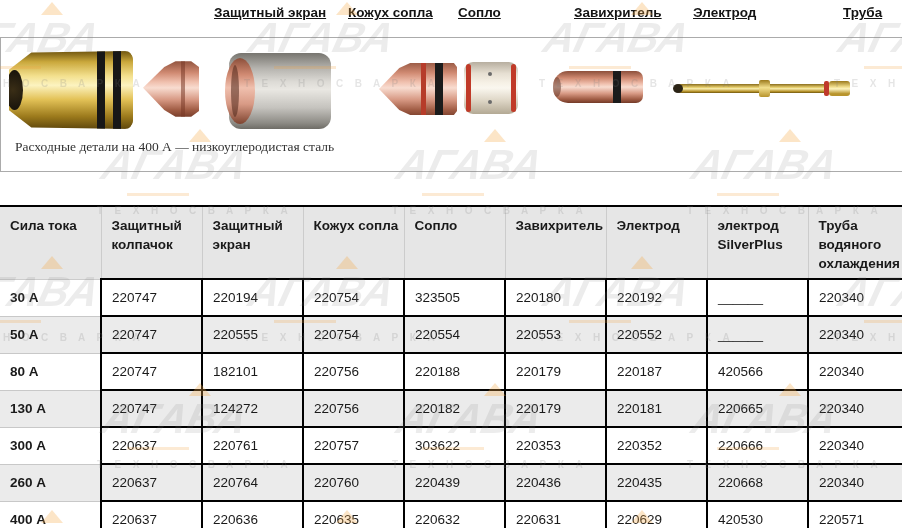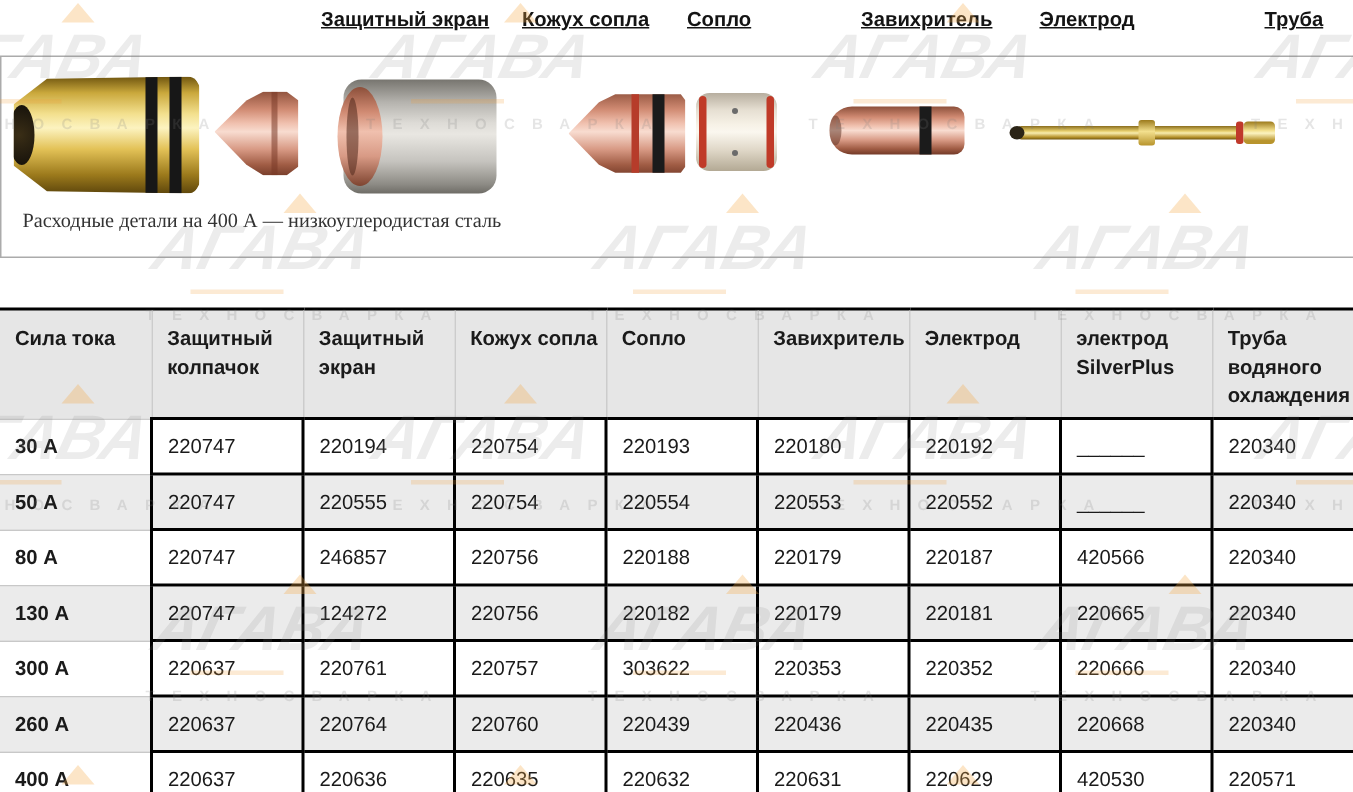--- a/index.html
+++ b/index.html
@@ -154,41 +154,41 @@
           <th>электрод SilverPlus</th>
           <th>Труба водяного охлаждения</th>
         </tr>
     </thead>
     <tbody id="table-body">
         <tr class="odd">
           <td class="cur">30 А</td>
           <td>220747</td>
           <td>220194</td>
           <td>220754</td>
-          <td>220193</td>
+          <td>323505</td>
           <td>220180</td>
           <td>220192</td>
           <td>______</td>
           <td>220340</td>
         </tr>
         <tr class="even">
           <td class="cur">50 А</td>
           <td>220747</td>
           <td>220555</td>
           <td>220754</td>
           <td>220554</td>
           <td>220553</td>
           <td>220552</td>
           <td>______</td>
           <td>220340</td>
         </tr>
         <tr class="odd">
           <td class="cur">80 А</td>
           <td>220747</td>
-          <td>246857</td>
+          <td>182101</td>
           <td>220756</td>
           <td>220188</td>
           <td>220179</td>
           <td>220187</td>
           <td>420566</td>
           <td>220340</td>
         </tr>
         <tr class="even">
           <td class="cur">130 А</td>
           <td>220747</td>

